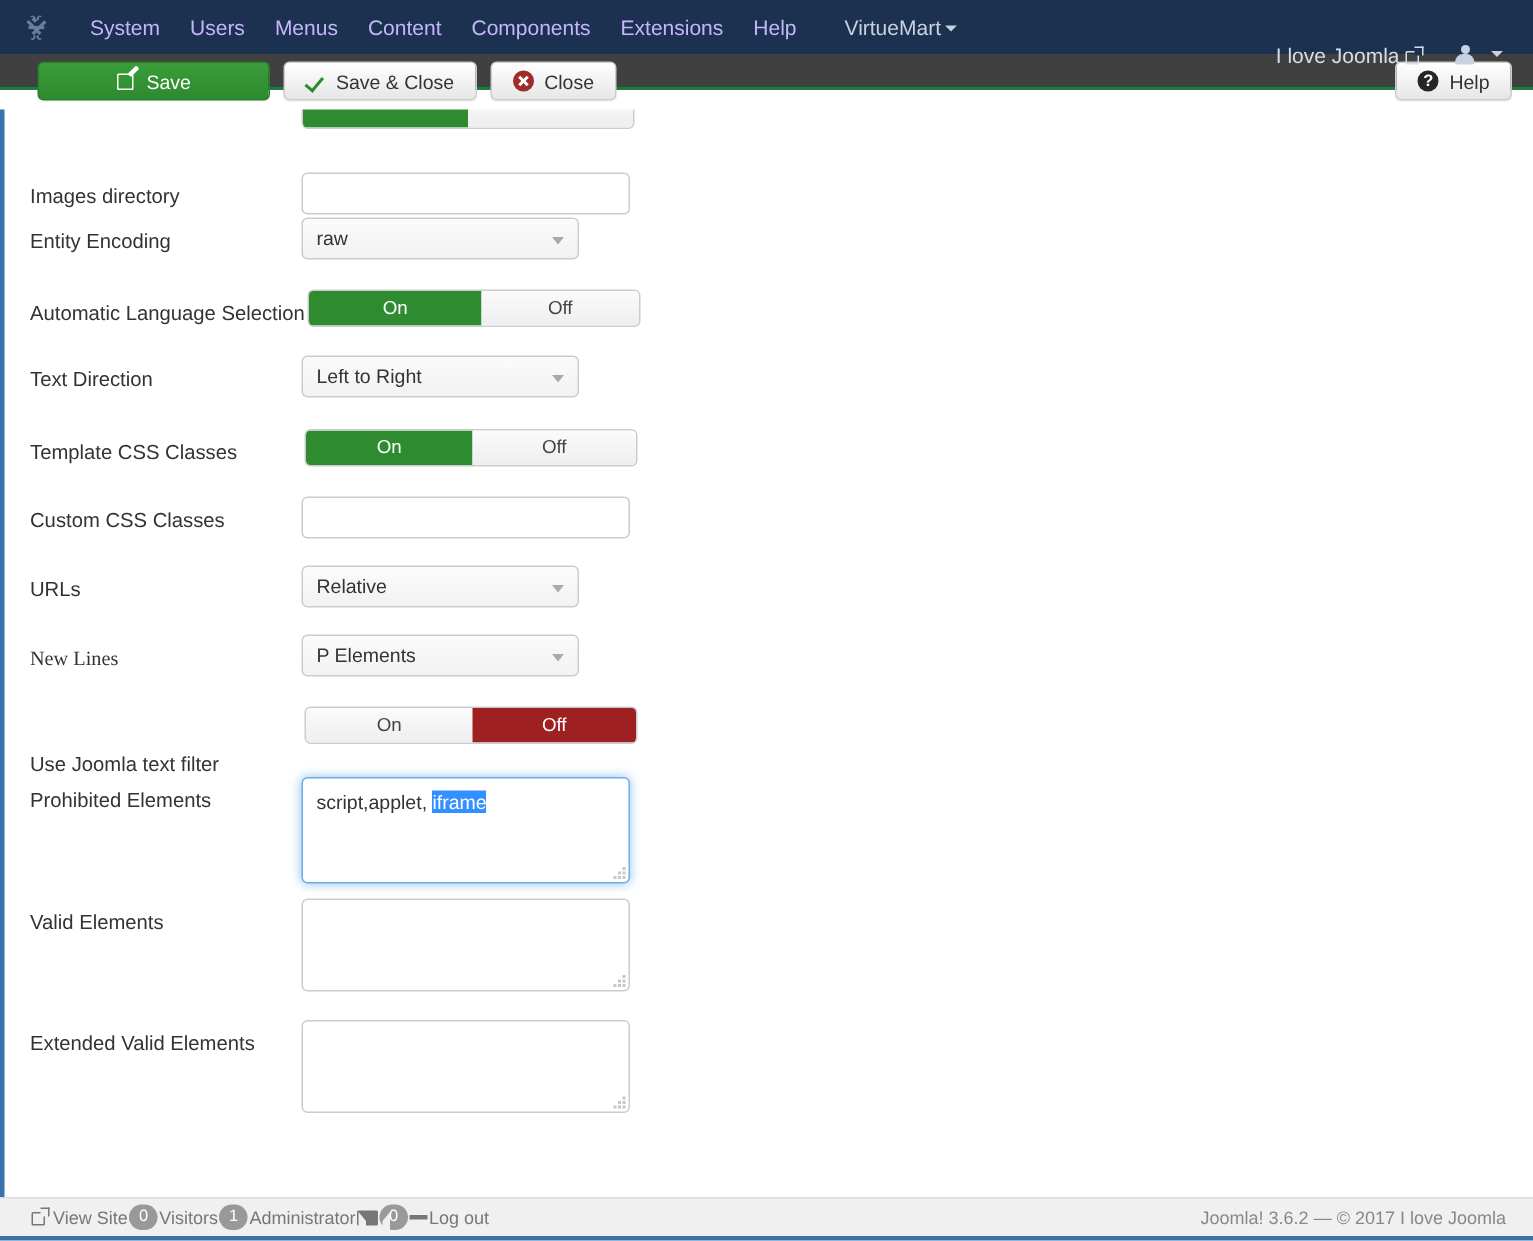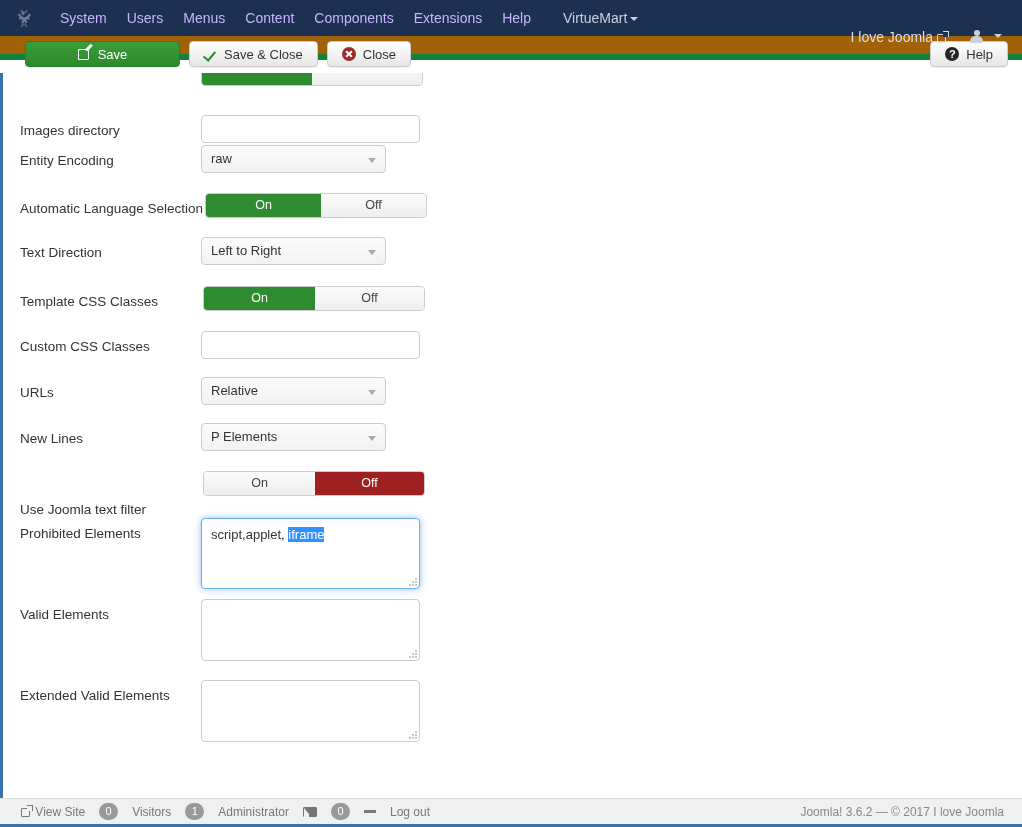--- a/index.html
+++ b/index.html
@@ -106,22 +106,22 @@
     left: 0; bottom: 1px;
     width: 13px; height: 7px;
     border-radius: 7px 7px 2px 2px;
     background: currentColor;
   }
 
   
   #toolbar {
     position: absolute; top: 36px; left: 0;
     width: 1022px; height: 24px;
-    background: #a16207;
-    border-bottom: 6px solid #15803d;
+    background: #404040;
+    border-bottom: 2px solid #15803d;
     z-index: 30;
   }
   #toolbar-inner {
     position: absolute;
     left: 25px; top: 5px;
     display: flex; align-items: center;
     gap: 9px;
   }
   .btn {
     display: inline-flex;
@@ -346,21 +346,21 @@
     left: 0; bottom: 0;
     width: 1022px; height: 29px;
     background: #f0f0f0;
     border-top: 1px solid #ddd;
     border-bottom: 3px solid #3973ac;
     display: flex; align-items: center;
   }
   #footer-left {
     display: flex; align-items: center;
     padding-left: 17px;
-    gap: 14px;
+    gap: 1px;
     font-size: 12px;
     color: #777;
   }
   .foot-link { cursor: pointer; color: #777; white-space: nowrap; }
   .badge {
     display: inline-block;
     min-width: 19px; height: 17px;
     padding: 0 5px;
     border-radius: 9px;
     background: #999;
@@ -537,21 +537,21 @@
     <div class="form-label" style="top:6px;">URLs</div>
     <div class="ctl">
       <div class="sel">
         <span>Relative</span>
         <span class="arrow"></span>
       </div>
     </div>
   </div>
 
   <div class="form-row" style="top:350px;">
-    <div class="form-label" style="top:6px;">New Lines</div>
+    <div class="form-label" style="top:6px;font-family:Liberation Serif, serif;">New Lines</div>
     <div class="ctl">
       <div class="sel">
         <span>P Elements</span>
         <span class="arrow"></span>
       </div>
     </div>
   </div>
 
   <div class="form-row" style="top:398px;">
     <div class="form-label" style="top:6px;margin-top:23px;">Use Joomla text filter</div>

